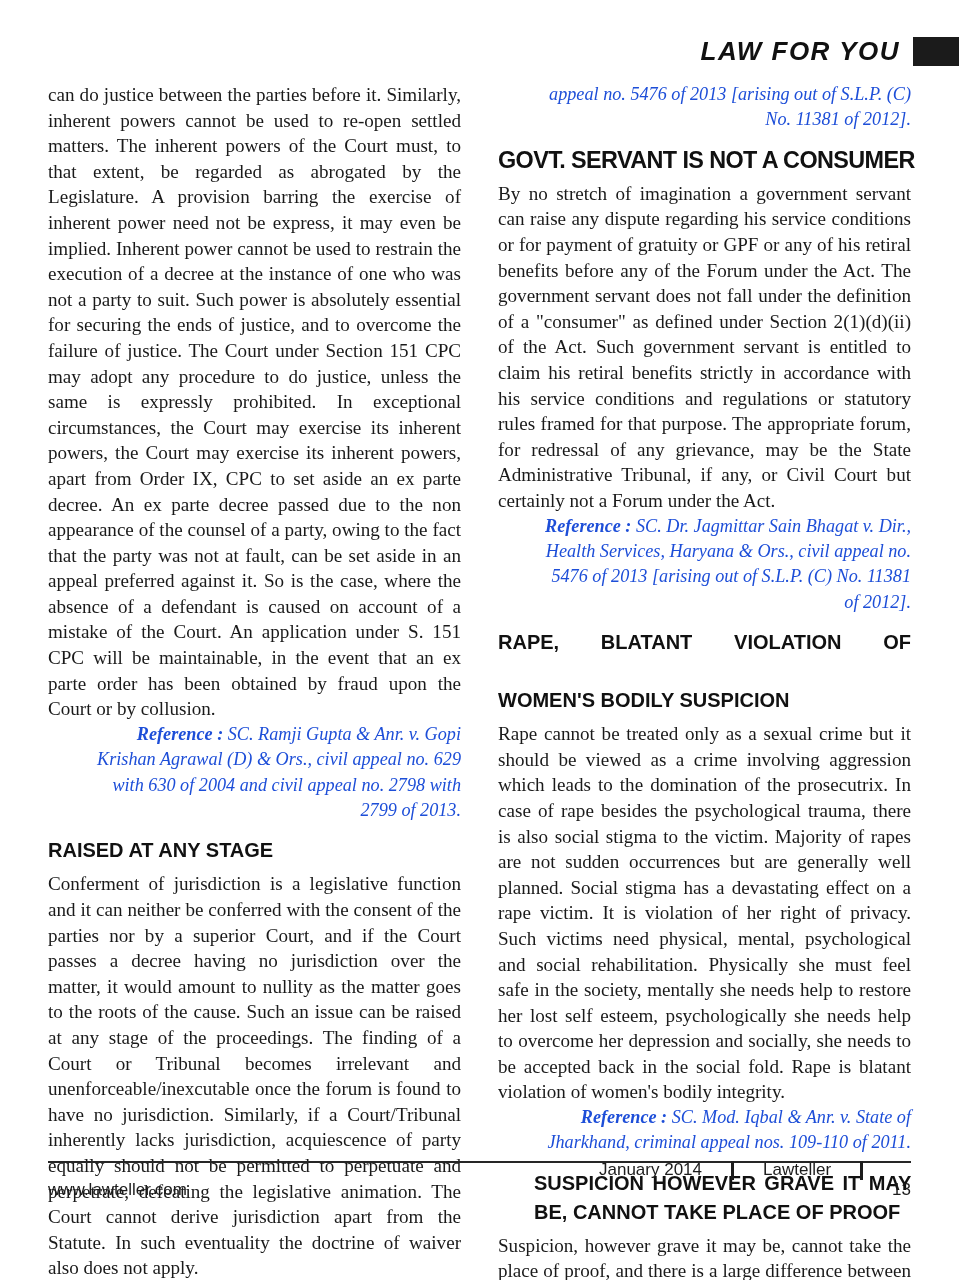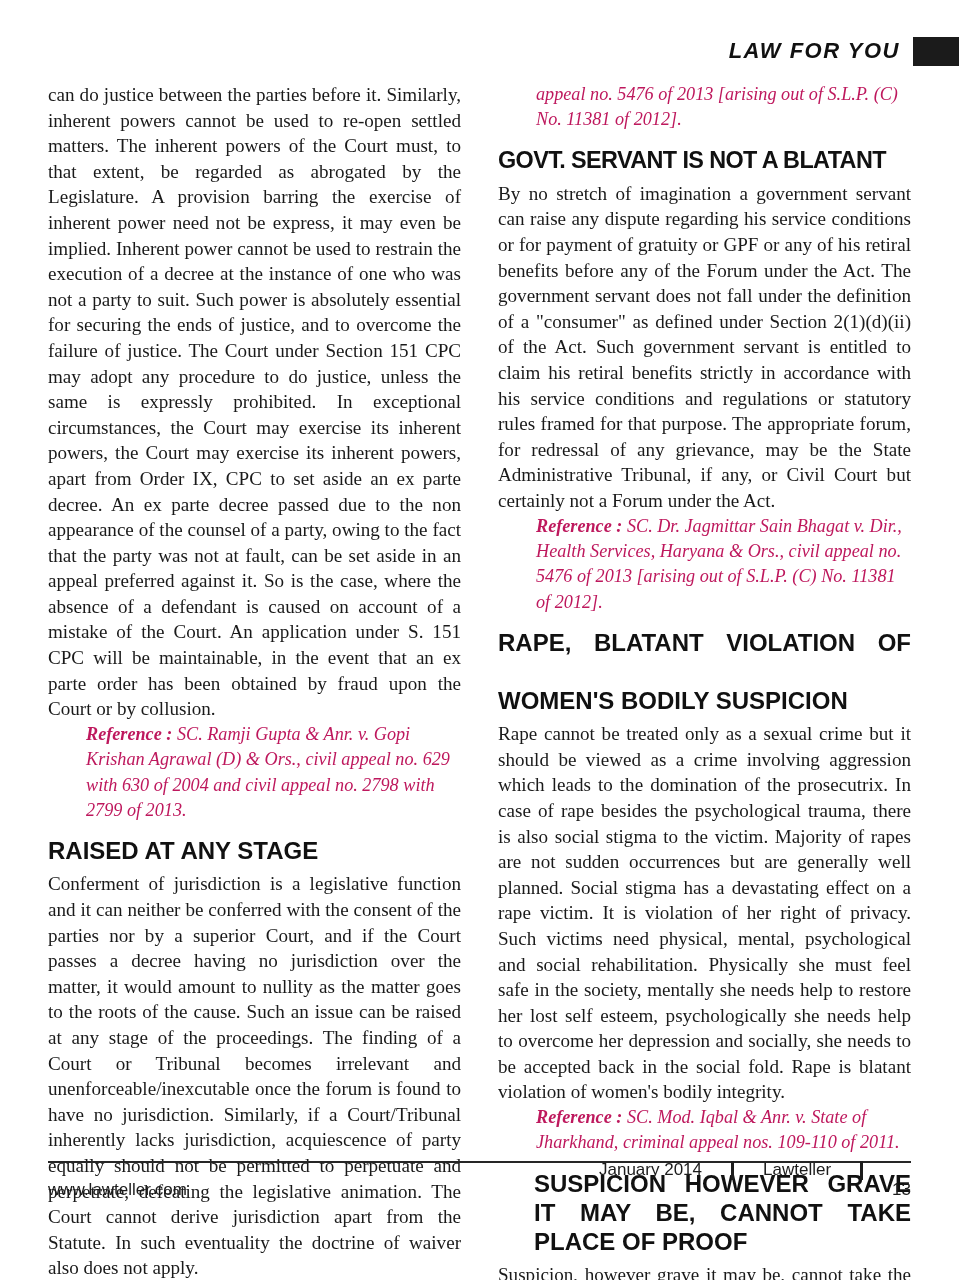--- a/index.html
+++ b/index.html
@@ -33,21 +33,21 @@
     top: 30px;
     height: 42px;
     display: flex;
     align-items: center;
     justify-content: flex-end;
   }
   .masthead-title {
     font-family: "Liberation Sans", "DejaVu Sans", sans-serif;
     font-style: italic;
     font-weight: bold;
-    font-size: 22px;
+    font-size: 26px;
     letter-spacing: 1.5px;
     color: #111111;
     white-space: nowrap;
     padding-right: 13px;
   }
   .masthead-block {
     width: 46px;
     height: 29px;
     background: #1b1b1b;
   }
@@ -77,33 +77,33 @@
     hyphens: none;
     color: #1a1a1a;
   }
 
   .reference {
     margin: 0;
     padding-left: 38px;
     font-size: 18.2px;
     line-height: 25.4px;
     font-style: italic;
-    text-align: left;
-    color: #be185d;
+    text-align: right;
+    color: #1d4ed8;
   }
   .reference .ref-label {
     font-weight: bold;
     font-style: italic;
   }
 
   h2.heading {
     margin: 13px 0 6px 0;
     font-family: "Liberation Sans", "DejaVu Sans", sans-serif;
     font-weight: bold;
-    font-size: 24px;
+    font-size: 20px;
     line-height: 29px;
     letter-spacing: 0px;
     color: #111111;
     text-align: justify;
     text-transform: none;
   }
   
   h2.heading.stretch > span.line1 {
     display: block;
     text-align: justify;
@@ -180,21 +180,21 @@
       <h2 class="heading stretch"><span class="line2">RAISED AT ANY STAGE</span></h2>
 
       <p class="body">Conferment of jurisdiction is a legislative function and it can neither be conferred with the consent of the parties nor by a superior Court, and if the Court passes a decree having no jurisdiction over the matter, it would amount to nullity as the matter goes to the roots of the cause. Such an issue can be raised at any stage of the proceedings. The finding of a Court or Tribunal becomes irrelevant and unenforceable/inexcutable once the forum is found to have no jurisdiction. Similarly, if a Court/Tribunal inherently lacks jurisdiction, acquiescence of party equally should not be permitted to perpetuate and perpetrate, defeating the legislative animation. The Court cannot derive jurisdiction apart from the Statute. In such eventuality the doctrine of waiver also does not apply.</p>
 
     </div>
 
     <div class="col">
 
       <p class="reference">appeal no. 5476 of 2013 [arising out of S.L.P. (C) No. 11381 of 2012].</p>
 
-      <h2 class="heading condensed">GOVT. SERVANT IS NOT A BLATANT</h2>
+      <h2 class="heading condensed">GOVT. SERVANT IS NOT A CONSUMER</h2>
 
       <p class="body">By no stretch of imagination a government servant can raise any dispute regarding his service conditions or for payment of gratuity or GPF or any of his retiral benefits before any of the Forum under the Act. The government servant does not fall under the definition of a "consumer" as defined under Section 2(1)(d)(ii) of the Act. Such government servant is entitled to claim his retiral benefits strictly in accordance with his service conditions and regulations or statutory rules framed for that purpose. The appropriate forum, for redressal of any grievance, may be the State Administrative Tribunal, if any, or Civil Court but certainly not a Forum under the Act.</p>
 
       <p class="reference"><span class="ref-label">Reference :</span><span> SC. Dr. Jagmittar Sain Bhagat v. Dir., Health Services, Haryana &amp; Ors., civil appeal no. 5476 of 2013 [arising out of S.L.P. (C) No. 11381 of 2012].</span></p>
 
       <h2 class="heading stretch"><span class="line1">RAPE, BLATANT VIOLATION OF</span><span class="line2">WOMEN'S BODILY SUSPICION</span></h2>
 
       <p class="body">Rape cannot be treated only as a sexual crime but it should be viewed as a crime involving aggression which leads to the domination of the prosecutrix. In case of rape besides the psychological trauma, there is also social stigma to the victim. Majority of rapes are not sudden occurrences but are generally well planned. Social stigma has a devastating effect on a rape victim. It is violation of her right of privacy. Such victims need physical, mental, psychological and social rehabilitation. Physically she must feel safe in the society, mentally she needs help to restore her lost self esteem, psychologically she needs help to overcome her depression and socially, she needs to be accepted back in the social fold. Rape is blatant violation of women's bodily integrity.</p>
 
       <p class="reference"><span class="ref-label">Reference :</span><span> SC. Mod. Iqbal &amp; Anr. v. State of Jharkhand, criminal appeal nos. 109-110 of 2011.</span></p>

